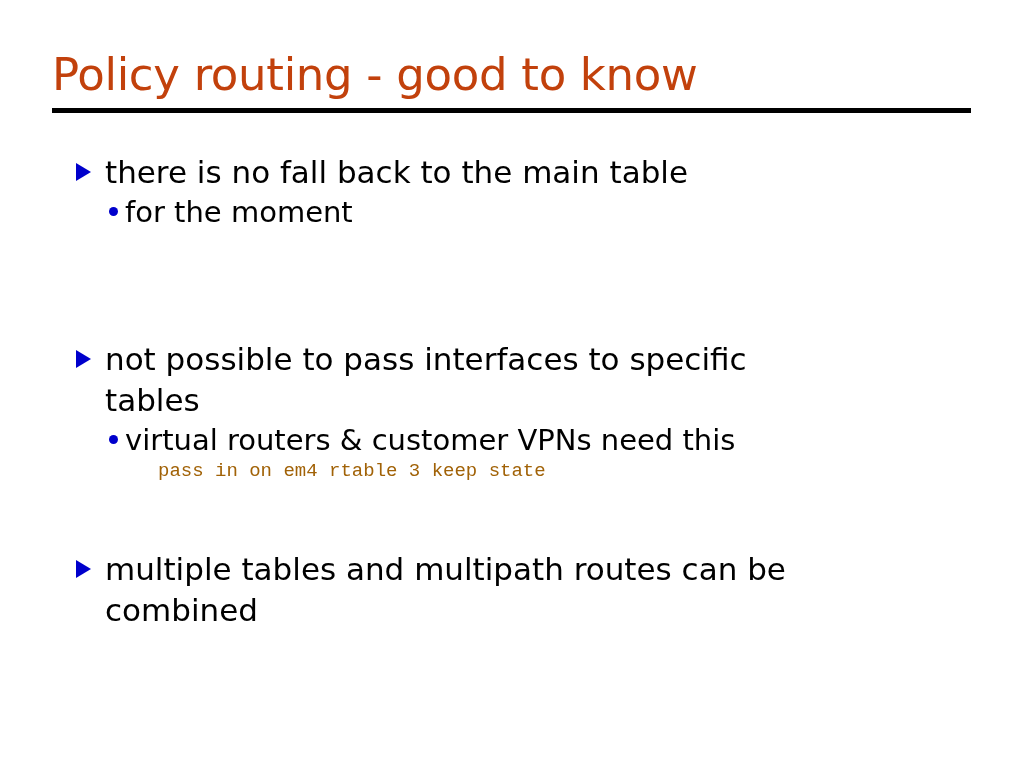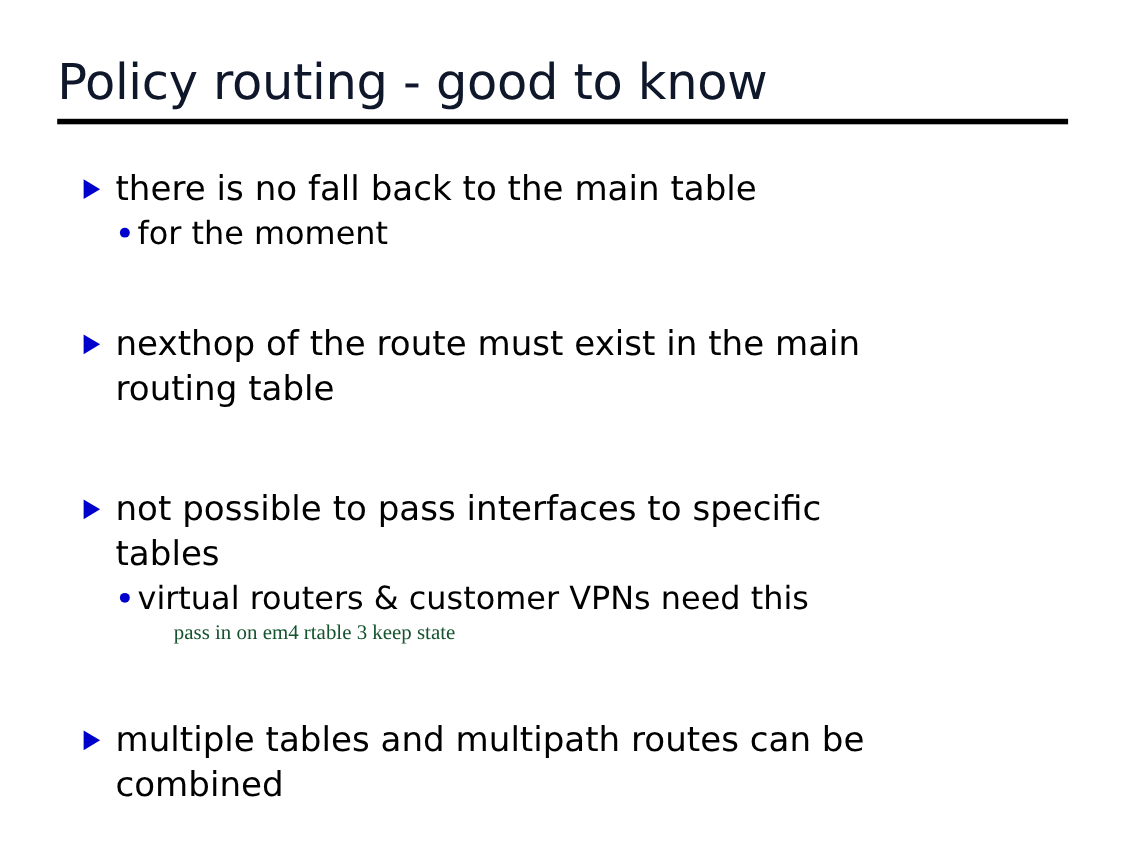--- a/index.html
+++ b/index.html
@@ -29,21 +29,21 @@
     left: 52px;
     top: 48px;
     width: 920px;
   }
   .slide-title {
     font-family: "DejaVu Sans", sans-serif;
     font-size: 45px;
     font-weight: 400;
     line-height: 54px;
     letter-spacing: -0.3px;
-    color: #0f172a;
+    color: #c2410c;
     white-space: nowrap;
   }
   .title-rule {
     margin-top: 6px;
     width: 919px;
     height: 5px;
     background: #000000;
   }
 
   
@@ -98,24 +98,24 @@
     width: 9px;
     height: 9px;
     border-radius: 50%;
     background: #0000cc;
   }
 
   
   .l3-code {
     padding-left: 158px;
     padding-right: 40px;
-    font-family: Liberation Serif, serif;
+    font-family: Liberation Mono, monospace;
     font-size: 19px;
     line-height: 27px;
-    color: #14532d;
+    color: #a16207;
     white-space: pre;
     margin-top: 1px;
   }
   .spacer-md { height: 42px; }
   .spacer-lg { height: 46px; }
 </style>
 </head>
 <body>
 
 <div class="slide">
@@ -133,26 +133,20 @@
         <span>there is no fall back to the main table</span>
       </div>
       <div class="l2">
         <span class="marker-dot"></span>
         <span>for the moment</span>
       </div>
     </div>
 
     <div class="spacer-md"></div>
 
-    <div class="group">
-      <div class="l1">
-        <span class="marker"></span>
-        <span>nexthop of the route must exist in the main routing table</span>
-      </div>
-    </div>
 
     <div class="spacer-lg"></div>
 
     <div class="group">
       <div class="l1">
         <span class="marker"></span>
         <span>not possible to pass interfaces to specific tables</span>
       </div>
       <div class="l2">
         <span class="marker-dot"></span>

